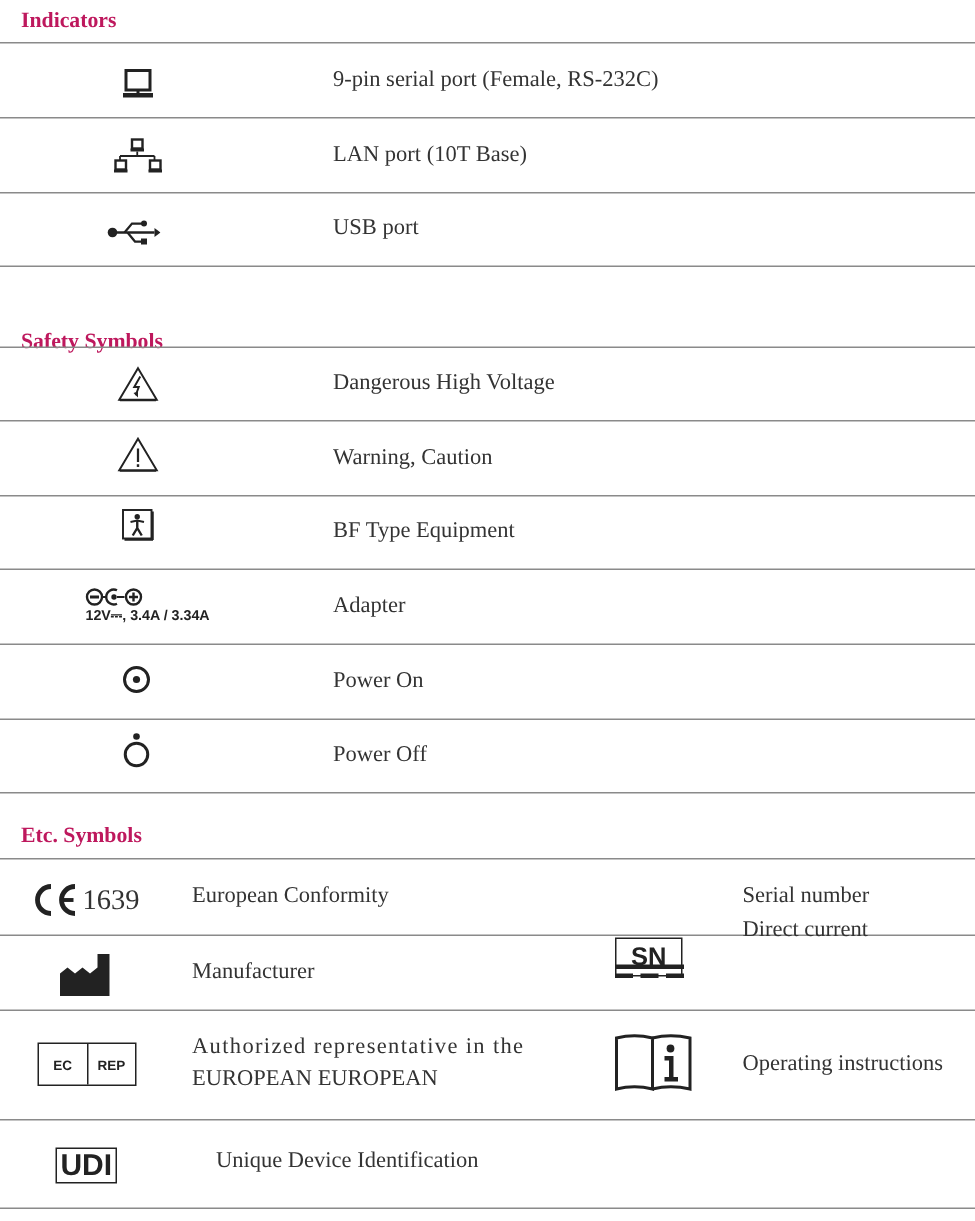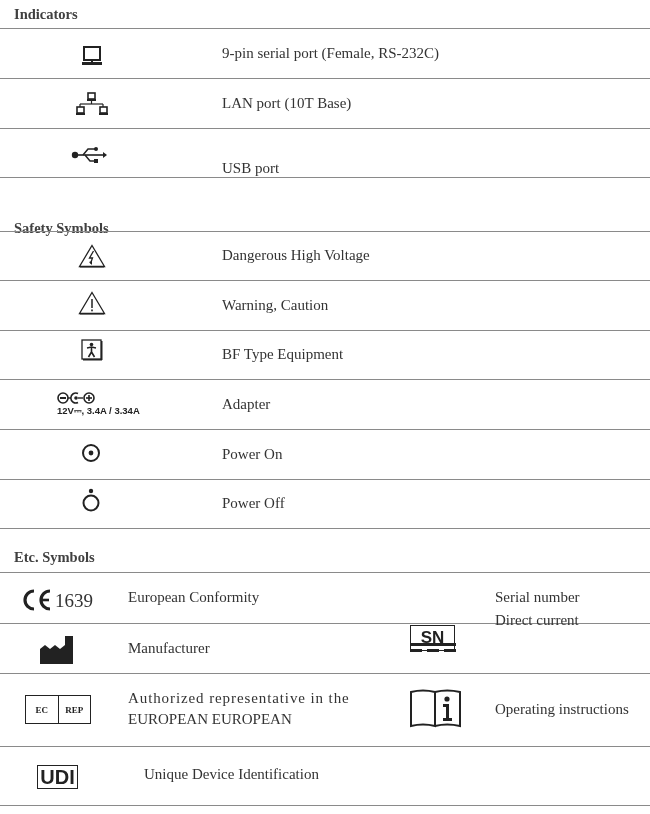--- a/index.html
+++ b/index.html
@@ -1,17 +1,17 @@
 <!DOCTYPE html>
 <html><head>
 <meta charset="utf-8">
 <style>
   html,body{margin:0;padding:0;background:#fff;}
   body{width:650px;height:814px;position:relative;overflow:hidden;font-family:"Liberation Serif","DejaVu Serif",serif;color:#333;}
-  .sec-title{position:absolute;left:14px;font-size:14.5px;font-weight:bold;color:#404040;}
+  .sec-title{position:absolute;left:14px;font-size:14.5px;font-weight:bold;color:#be185d;}
   .rule{position:absolute;left:0;width:650px;height:0;border-top:1px solid #8a8a8a;}
   .icon{position:absolute;display:flex;align-items:flex-end;justify-content:center;}
   .label{position:absolute;font-size:15px;color:#333;white-space:nowrap;}
   .boxed{font-family:"Liberation Sans","DejaVu Sans",sans-serif;font-weight:bold;border:1.5px solid #222;color:#222;display:flex;align-items:center;justify-content:center;}
 </style>
 </head>
 <body>
 
 <div class="sec-title" style="top:6px;">Indicators</div>
 <div class="rule" style="top:28px;"></div>
@@ -52,21 +52,21 @@
     <svg width="36" height="18" viewBox="0 0 36 18">
         <circle cx="4" cy="9" r="3.2" fill="#222"></circle>
         <line x1="4" y1="9" x2="32" y2="9" stroke="#222" stroke-width="1.6"></line>
         <polygon points="32,6 36,9 32,12" fill="#222"></polygon>
         <path d="M12 9 L17 3 L24 3" fill="none" stroke="#222" stroke-width="1.5"></path>
         <circle cx="25" cy="3" r="2" fill="#222"></circle>
         <path d="M14 9 L19 15 L24 15" fill="none" stroke="#222" stroke-width="1.5"></path>
         <rect x="23" y="13" width="4" height="4" fill="#222"></rect>
       </svg>
   </div>
-  <div class="label" style="left:222px;top:144px;margin-top:16px;">USB port</div>
+  <div class="label" style="left:222px;top:144px;">USB port</div>
 </div>
 <div class="rule" style="top:177px;"></div>
 
 <div class="sec-title" style="top:220px;">Safety Symbols</div>
 <div class="rule" style="top:231px;"></div>
 
 <div>
   <div class="icon" style="left:78px;top:242px;width:28px;height:26px;">
     <svg width="28" height="24" viewBox="0 0 28 24">
         <polygon points="14,1.5 26.5,22.5 1.5,22.5" fill="none" stroke="#222" stroke-width="1.3"></polygon>
@@ -185,21 +185,21 @@
         <rect x="0" y="7" width="12" height="3" fill="#222"></rect>
         <rect x="17" y="7" width="12" height="3" fill="#222"></rect>
         <rect x="34" y="7" width="12" height="3" fill="#222"></rect>
       </svg>
   </div>
   <div class="label" style="left:495px;top:612px;text-align:center;">Direct current</div>
 </div>
 <div class="rule" style="top:673px;"></div>
 
 <div>
-  <div class="icon" style="left:25px;top:695px;width:64px;height:27px;border:1.3px solid #222;font-family:Liberation Serif, serif;font-size:9px;font-weight:bold;color:#222;">
+  <div class="icon" style="left:25px;top:695px;width:64px;height:27px;border:1.3px solid #222;font-family:Liberation Sans, sans-serif;font-size:9px;font-weight:bold;color:#222;">
     <span style="flex:1;text-align:center;border-right:1.3px solid #222;height:100%;display:flex;align-items:center;justify-content:center;">EC</span>
     <span style="flex:1;text-align:center;height:100%;display:flex;align-items:center;justify-content:center;">REP</span>
   </div>
   <div class="label" style="left:128px;top:690px;letter-spacing:0.9px;">Authorized representative in the</div>
   <div class="label" style="left:128px;top:711px;">EUROPEAN EUROPEAN</div>
 </div>
 
 <div>
   <div class="icon" style="left:408px;top:688px;width:56px;height:40px;">
     <svg width="54" height="40" viewBox="0 0 54 40">

